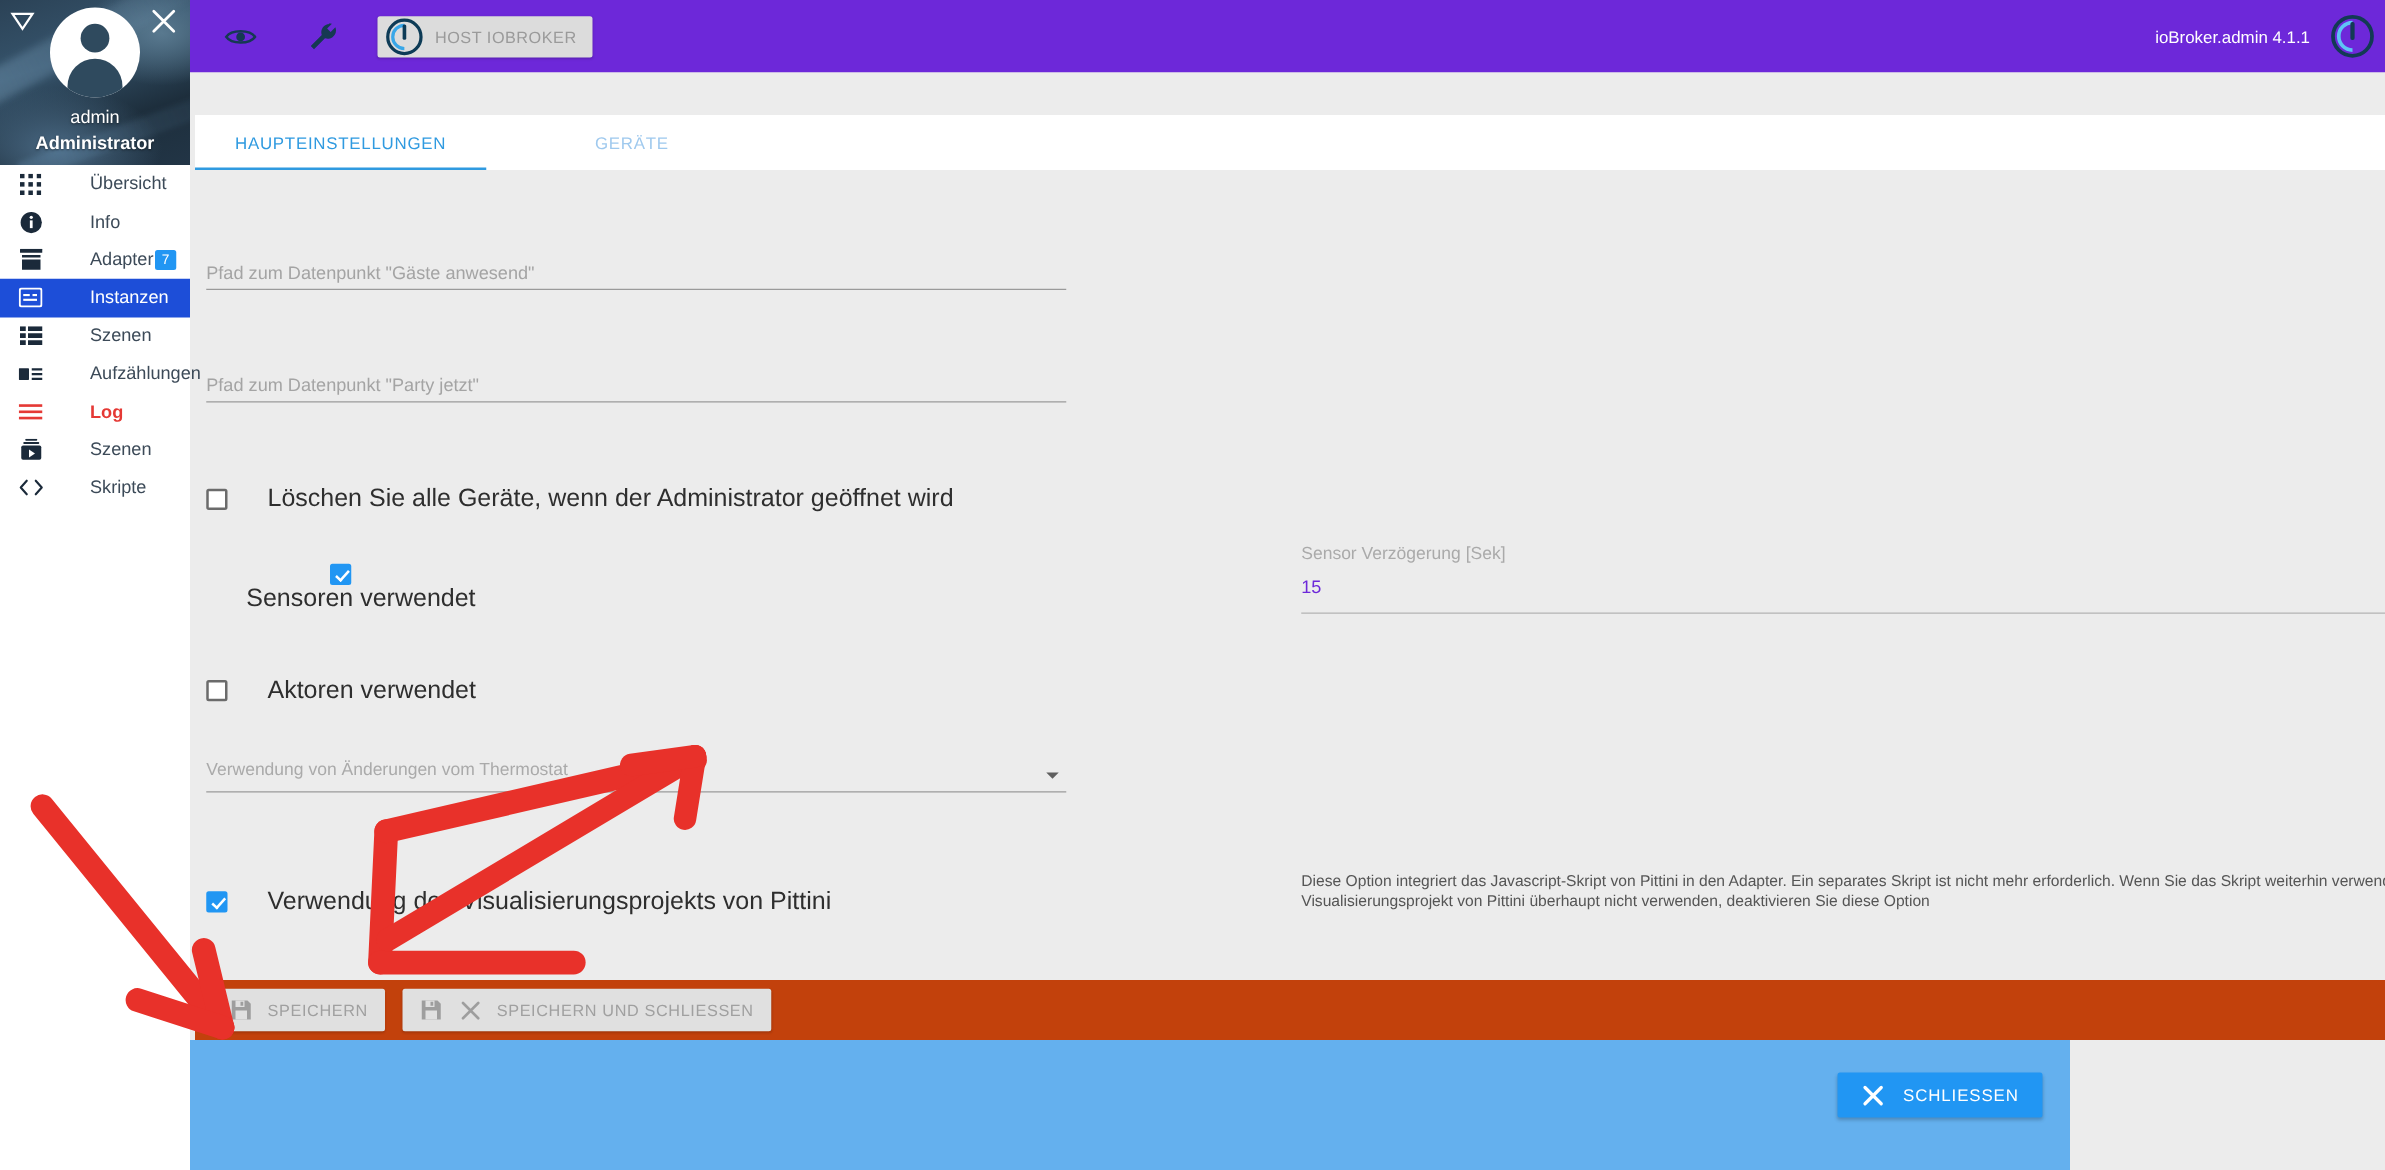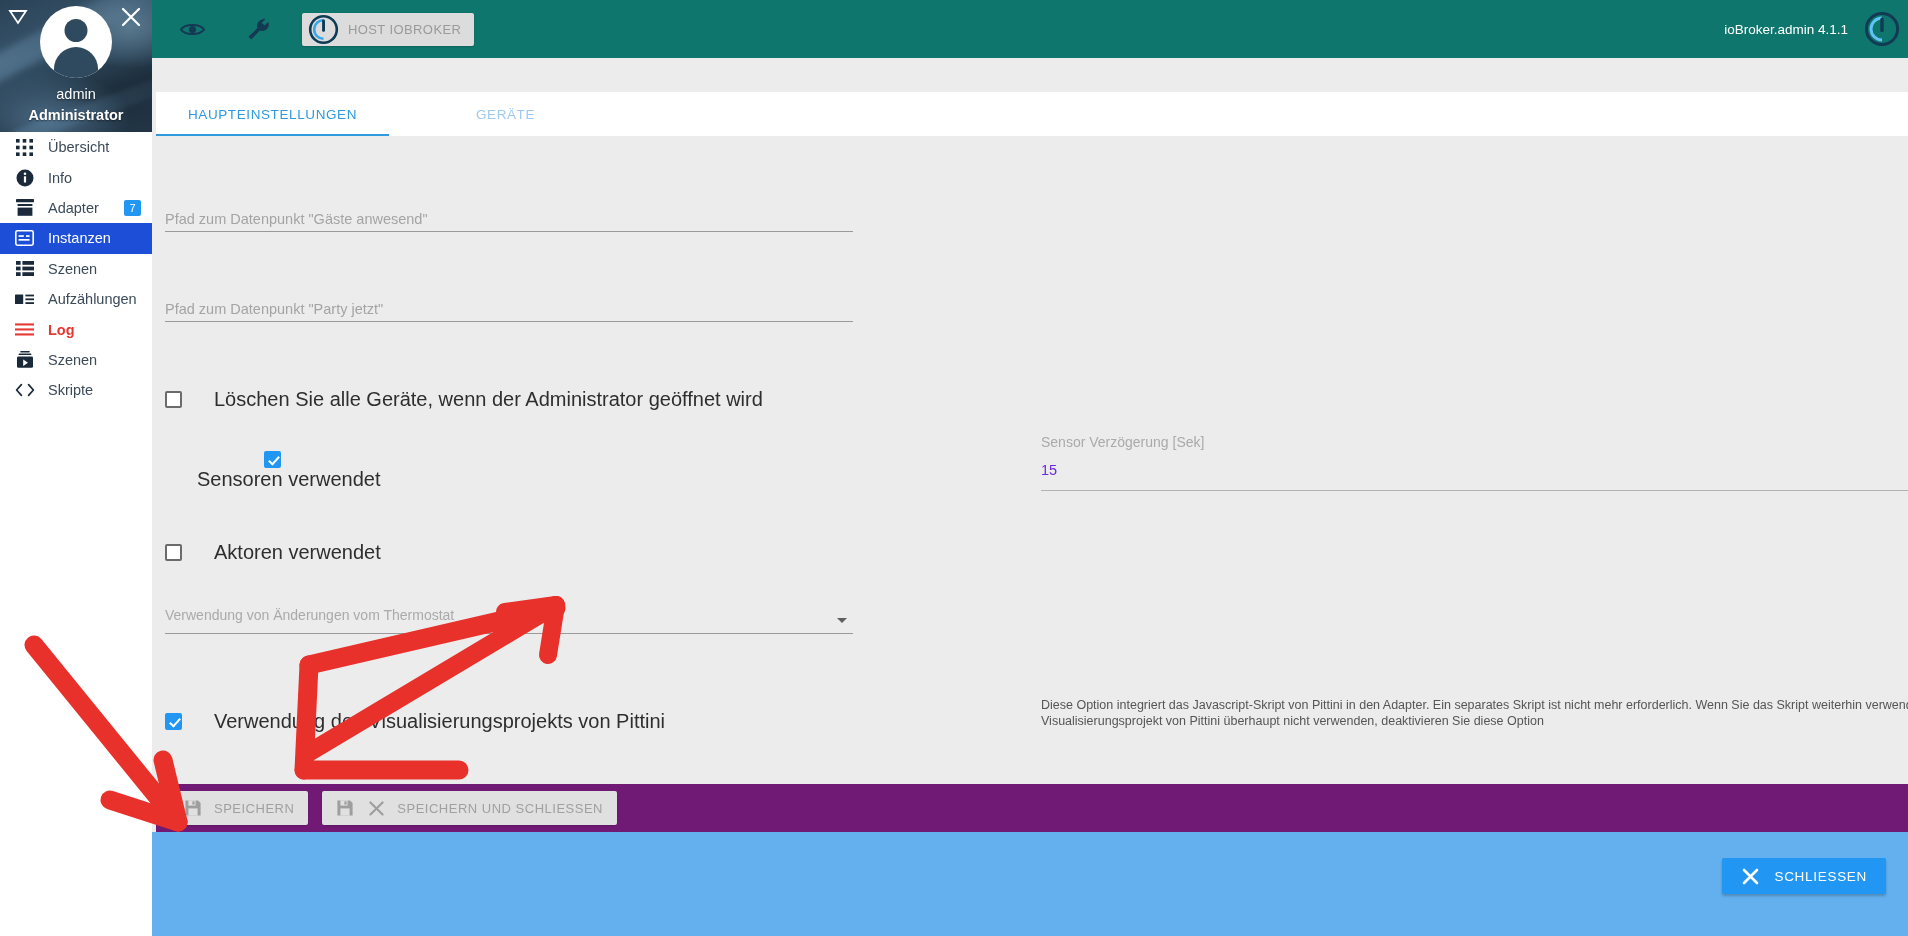--- a/index.html
+++ b/index.html
@@ -99,20 +99,21 @@
 
   .nav-list { position: absolute; top: 132px; left: 0; width: 152px; }
   .nav-item {
     position: relative;
     display: flex; align-items: center;
     height: 30.4px;
     padding-left: 14px;
     cursor: pointer;
     font-size: 14.5px;
     color: #3c4a58;
+    gap: 24px;
   }
   .nav-item .nav-ico {
     width: 21px; height: 21px;
     display: flex; align-items: center; justify-content: center;
     margin-right: 13px;
     flex: none;
     color: #1b2a3a;
   }
   .nav-item.active { background: #1d4ed8; color: #ffffff; }
   .nav-item.active .nav-ico { color: #ffffff; }
@@ -124,21 +125,21 @@
     padding: 0 4px;
     background: #2196f3; color: #fff;
     font-size: 11px; text-align: center;
     border-radius: 2px;
   }
 
   
   #topbar {
     position: absolute; left: 152px; top: 0;
     width: 1756px; height: 58px;
-    background: #0f766e;
+    background: #6d28d9;
     display: flex; align-items: center;
   }
   #topbar .tb-btn {
     width: 52px; height: 42px;
     display: flex; align-items: center; justify-content: center;
     cursor: pointer; color: #153952;
     margin-left: 14px;
   }
   #topbar .host-btn {
     display: flex; align-items: center;
@@ -271,26 +272,26 @@
     position: absolute;
     font-size: 12.5px; color: #555555;
     line-height: 16px;
     width: 1020px;
   }
 
   
   #footer {
     position: absolute; left: 4px; top: 726px;
     width: 1752px; height: 48px;
-    background: #701a75;
+    background: #c2410c;
     display: flex; align-items: center;
   }
   #footer-bottom {
     position: absolute; left: 0; top: 774px;
-    width: 1756px; height: 104px;
+    width: 1504px; height: 104px;
     background: #64b0ee;
   }
   .foot-btn {
     display: flex; align-items: center;
     height: 34px;
     background: #e0e0e0;
     border-radius: 2px;
     padding: 0 14px;
     margin-left: 14px;
     cursor: pointer;

